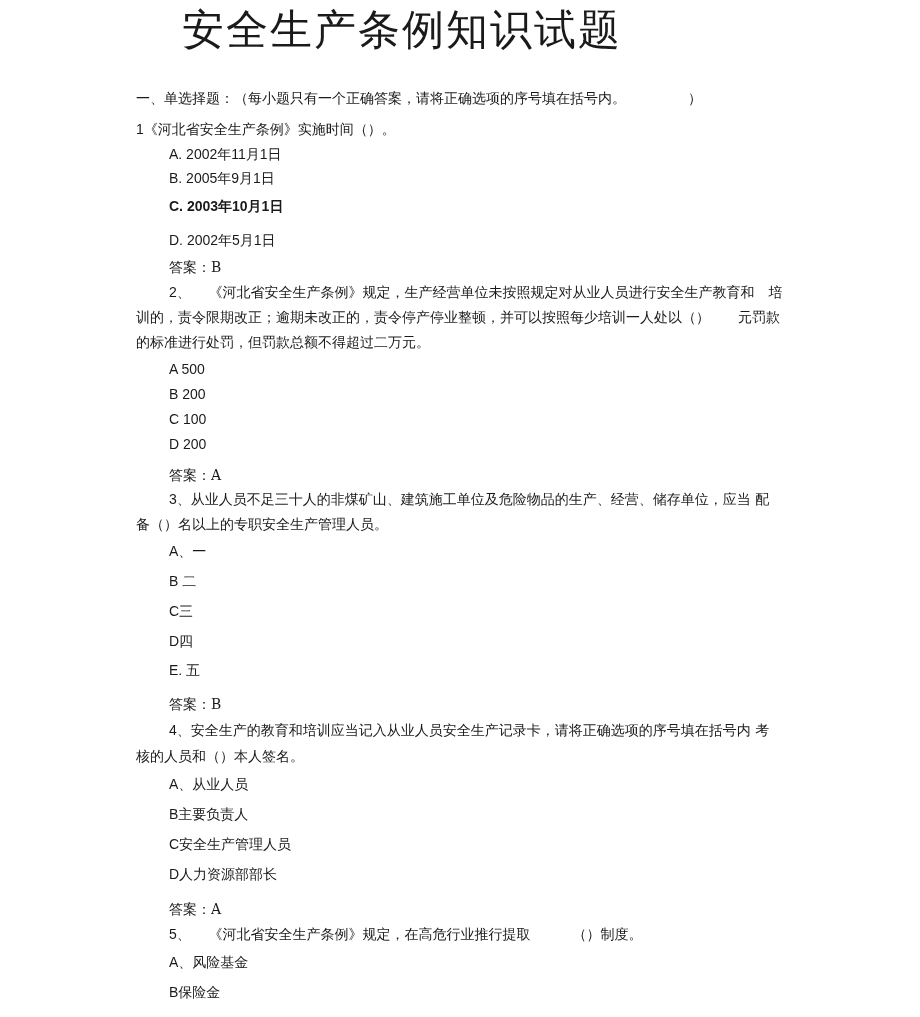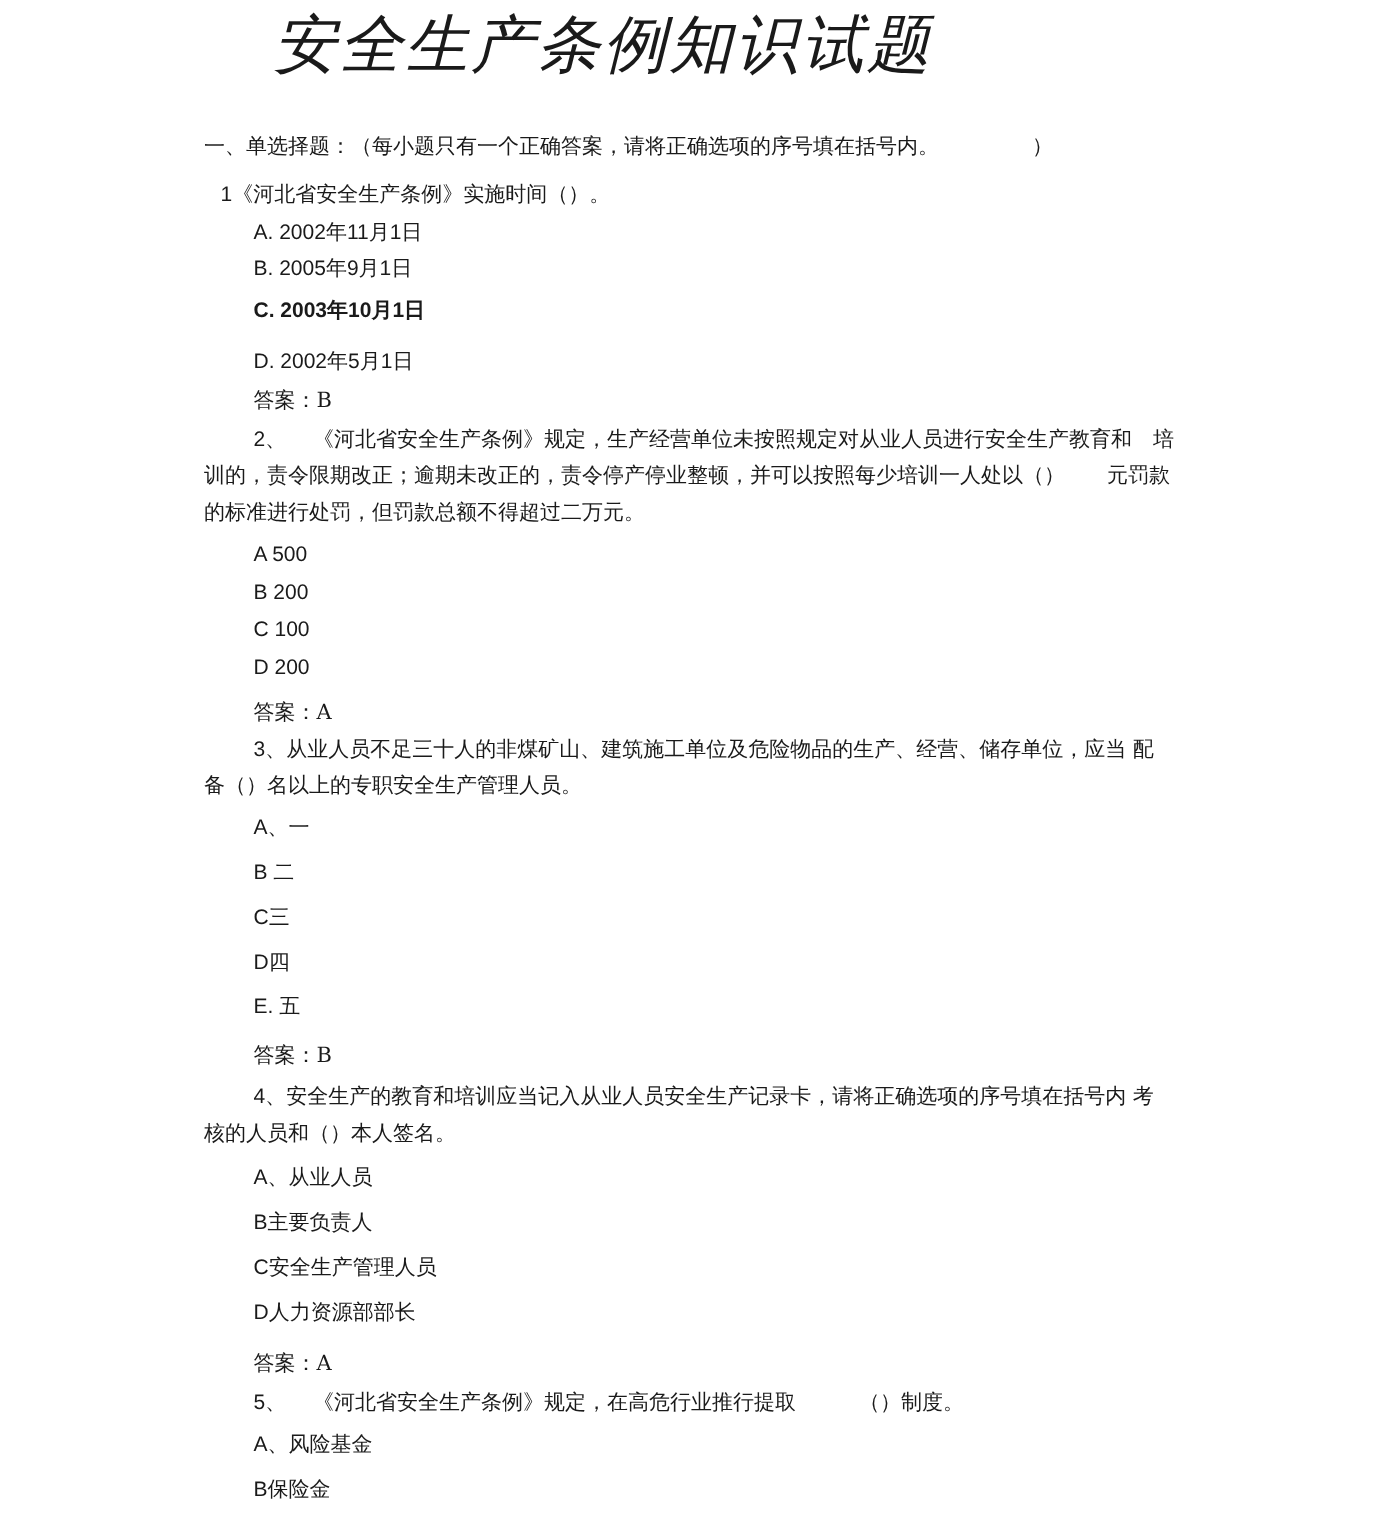--- a/index.html
+++ b/index.html
@@ -1,33 +1,33 @@
 <!DOCTYPE html>
 <html><head>
 <meta charset="utf-8">
 <style>
   html, body { margin: 0; padding: 0; background: #ffffff; }
   body { width: 920px; height: 1017px; position: relative; overflow: hidden;
          font-family: "DejaVu Serif", "Liberation Serif", serif; color: #1a1a1a; }
   .title { position: absolute; top: 2px; left: 0; width: 804px; text-align: center;
-           font-size: 42px; letter-spacing: 2px; line-height: 56px; font-style: italic; }
+           font-size: 42px; letter-spacing: 2px; line-height: 56px; }
   .line { position: absolute; font-size: 14px; line-height: 18px; white-space: nowrap; }
   .opt { font-family: "Liberation Sans", "DejaVu Sans", sans-serif; }
   .num { font-family: "Liberation Sans", sans-serif; }
 </style>
 </head>
 <body>
 
 <div>
   <div class="title">安全生产条例知识试题</div>
 
   <div class="line" style="left:136px;top:89px;">一、单选择题：（每小题只有一个正确答案，请将正确选项的序号填在括号内。</div>
   <div class="line" style="left:688px;top:89px;">）</div>
 
-  <div class="line" style="left:136px;top:120px;margin-left:11px;">
+  <div class="line" style="left:136px;top:120px;">
     <span class="num">1</span><span>《河北省安全生产条例》实施时间（）。</span>
   </div>
   <div class="line opt" style="left:169px;top:145px;">A.  2002年11月1日</div>
   <div class="line opt" style="left:169px;top:169px;">B.  2005年9月1日</div>
   <div class="line opt" style="left:169px;top:197px;font-weight:bold;">C.  2003年10月1日</div>
   <div class="line opt" style="left:169px;top:231px;">D.  2002年5月1日</div>
   <div class="line" style="left:169px;top:258px;">答案：B</div>
 
   <div class="line" style="left:169px;top:283px;">
     <span class="num">2、</span>&nbsp;&nbsp;&nbsp;&nbsp;<span>《河北省安全生产条例》规定，生产经营单位未按照规定对从业人员进行安全生产教育和　培</span>

